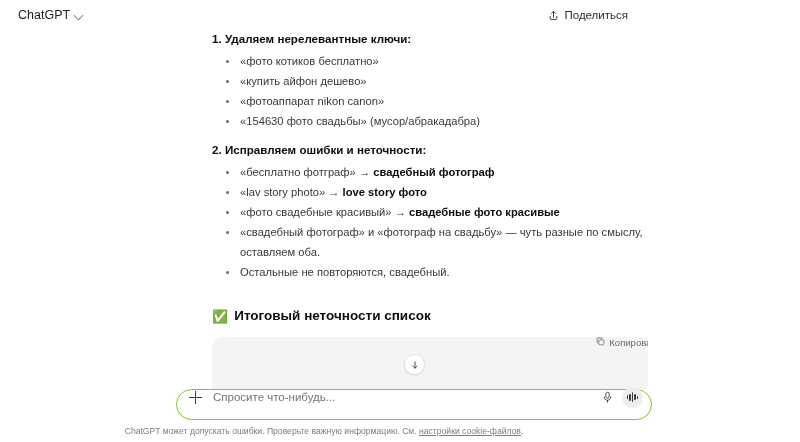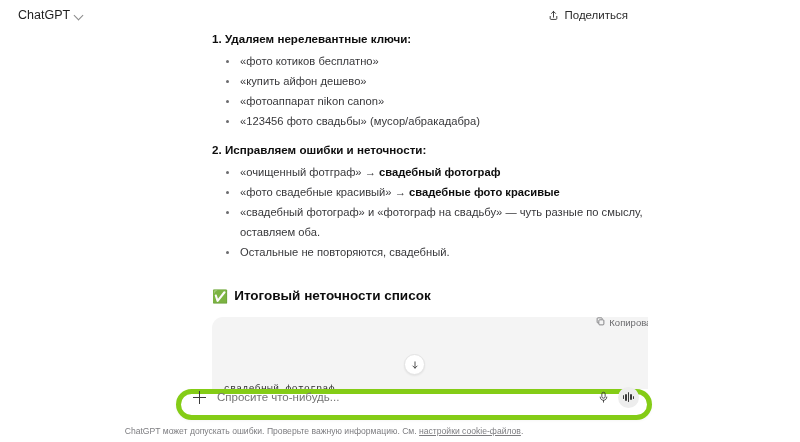--- a/index.html
+++ b/index.html
@@ -109,21 +109,21 @@
   
   .composer-area {
     position: absolute; left: 0; right: 0; bottom: 0;
     background: #ffffff;
     padding: 0 0 6px 0;
     z-index: 9;
   }
   .composer {
     margin-left: 176px;
     width: 476px; height: 31px;
-    border: 5px solid #84cc16; border-radius: 16px;
+    border: 1px solid #84cc16; border-radius: 16px;
     background: #ffffff;
     display: flex; align-items: center;
     padding: 0 8px 15px 10px;
     box-shadow: 0 1px 3px rgba(0,0,0,.04);
   }
   .plus { width: 17px; height: 17px; position: relative; cursor: pointer; flex: 0 0 auto; }
   .plus::before, .plus::after {
     content: ""; position: absolute; background: #3a3a3a;
   }
   .plus::before { left: 2px; top: 8px; width: 13px; height: 1.3px; }
@@ -178,29 +178,32 @@
         <span class="emoji">🔎</span>
         <span>Этапы очистки</span>
       </div>
 
       <div>
         <div class="sec-head">1. Удаляем нерелевантные ключи:</div>
         <ul class="bul">
           <li><span>«фото котиков бесплатно»</span></li>
           <li><span>«купить айфон дешево»</span></li>
           <li><span>«фотоаппарат nikon canon»</span></li>
-          <li><span>«123456 фото свадьбы» (мусор/абракадабра)</span></li>
+          <li><span>«154630 фото свадьбы» (мусор/абракадабра)</span></li>
         </ul>
       </div>
 
       <div>
         <div class="sec-head">2. Исправляем ошибки и неточности:</div>
         <ul class="bul">
           <li>
-            <span>«очищенный фотграф» → </span><b>свадебный фотограф</b>
+            <span>«бесплатно фотграф» → </span><b>свадебный фотограф</b>
+          </li>
+          <li>
+            <span>«lav story photo» → </span><b>love story фото</b>
           </li>
           <li>
             <span>«фото свадебные красивый» → </span><b>свадебные фото красивые</b>
           </li>
         </ul>
       </div>
 
       <div>
         <ul class="bul">
           <li><span>«свадебный фотограф» и «фотограф на свадьбу» — чуть разные по смыслу, оставляем оба.</span></li>

